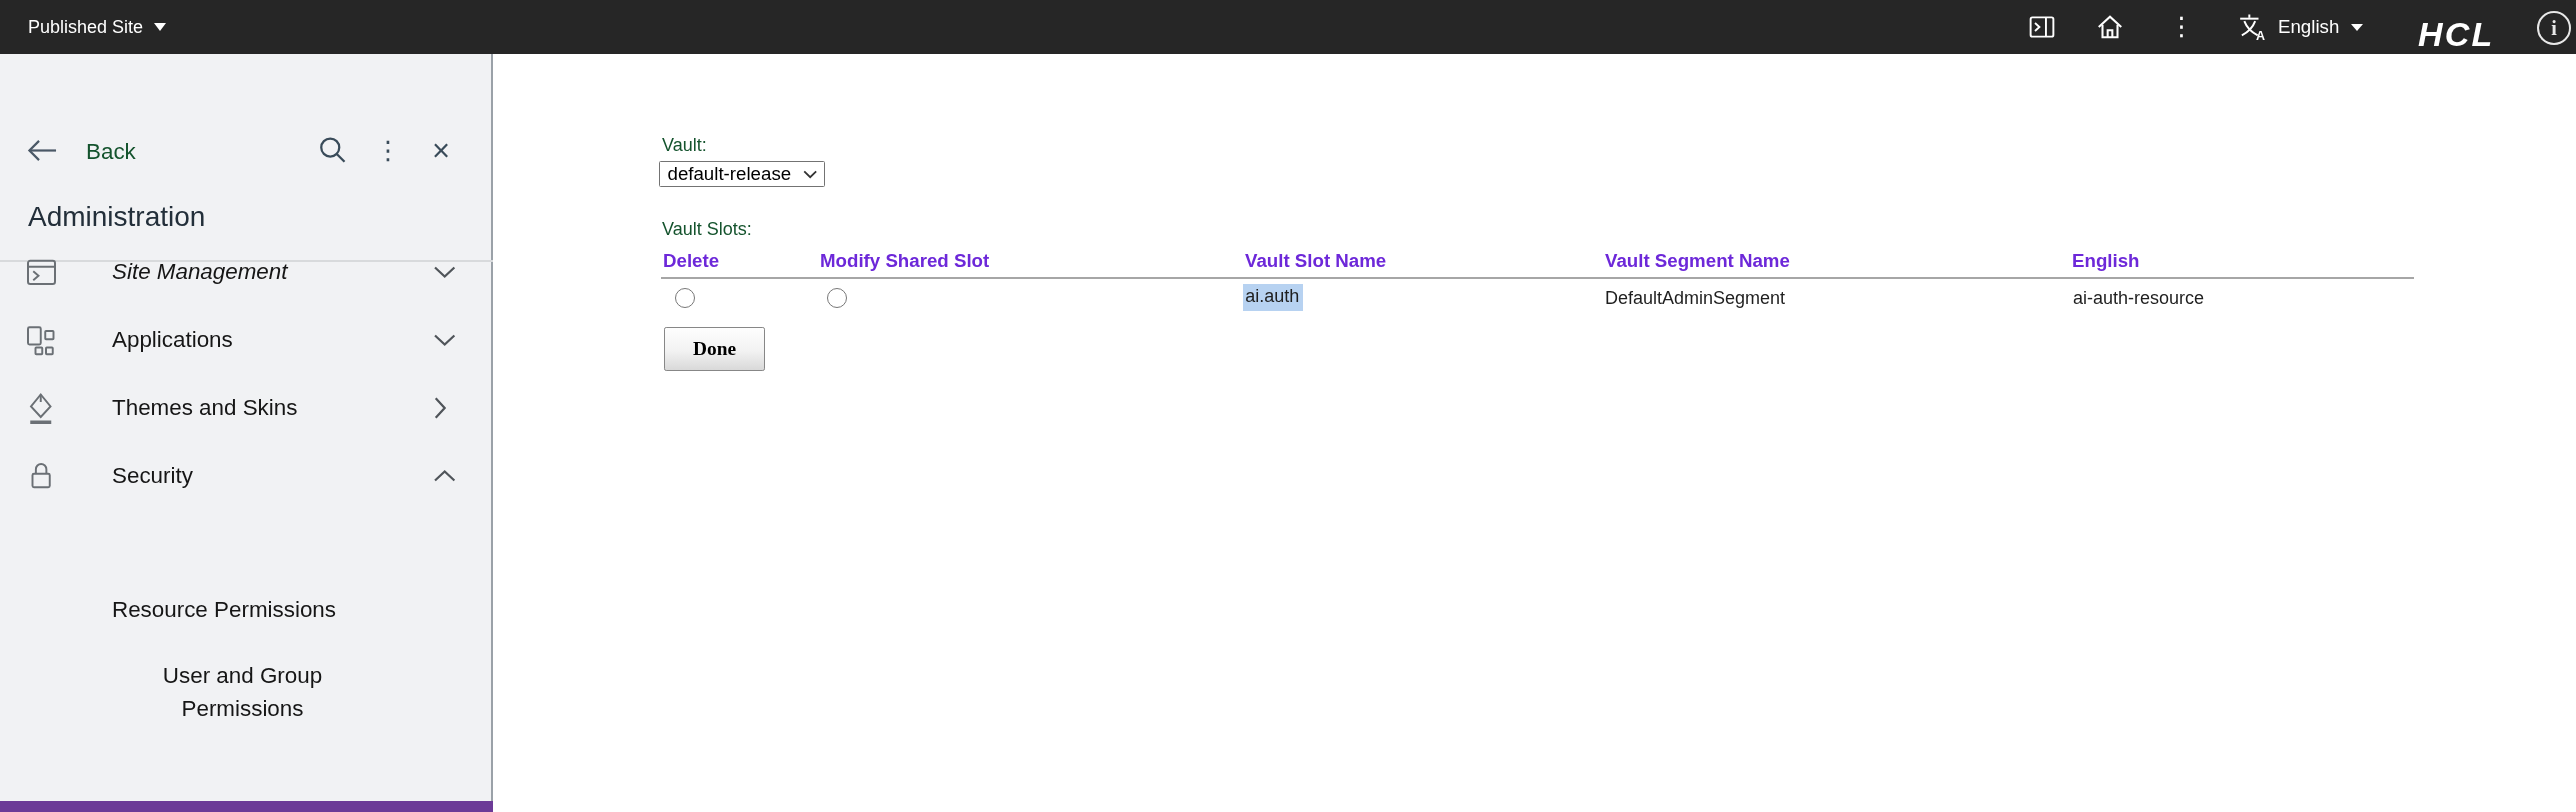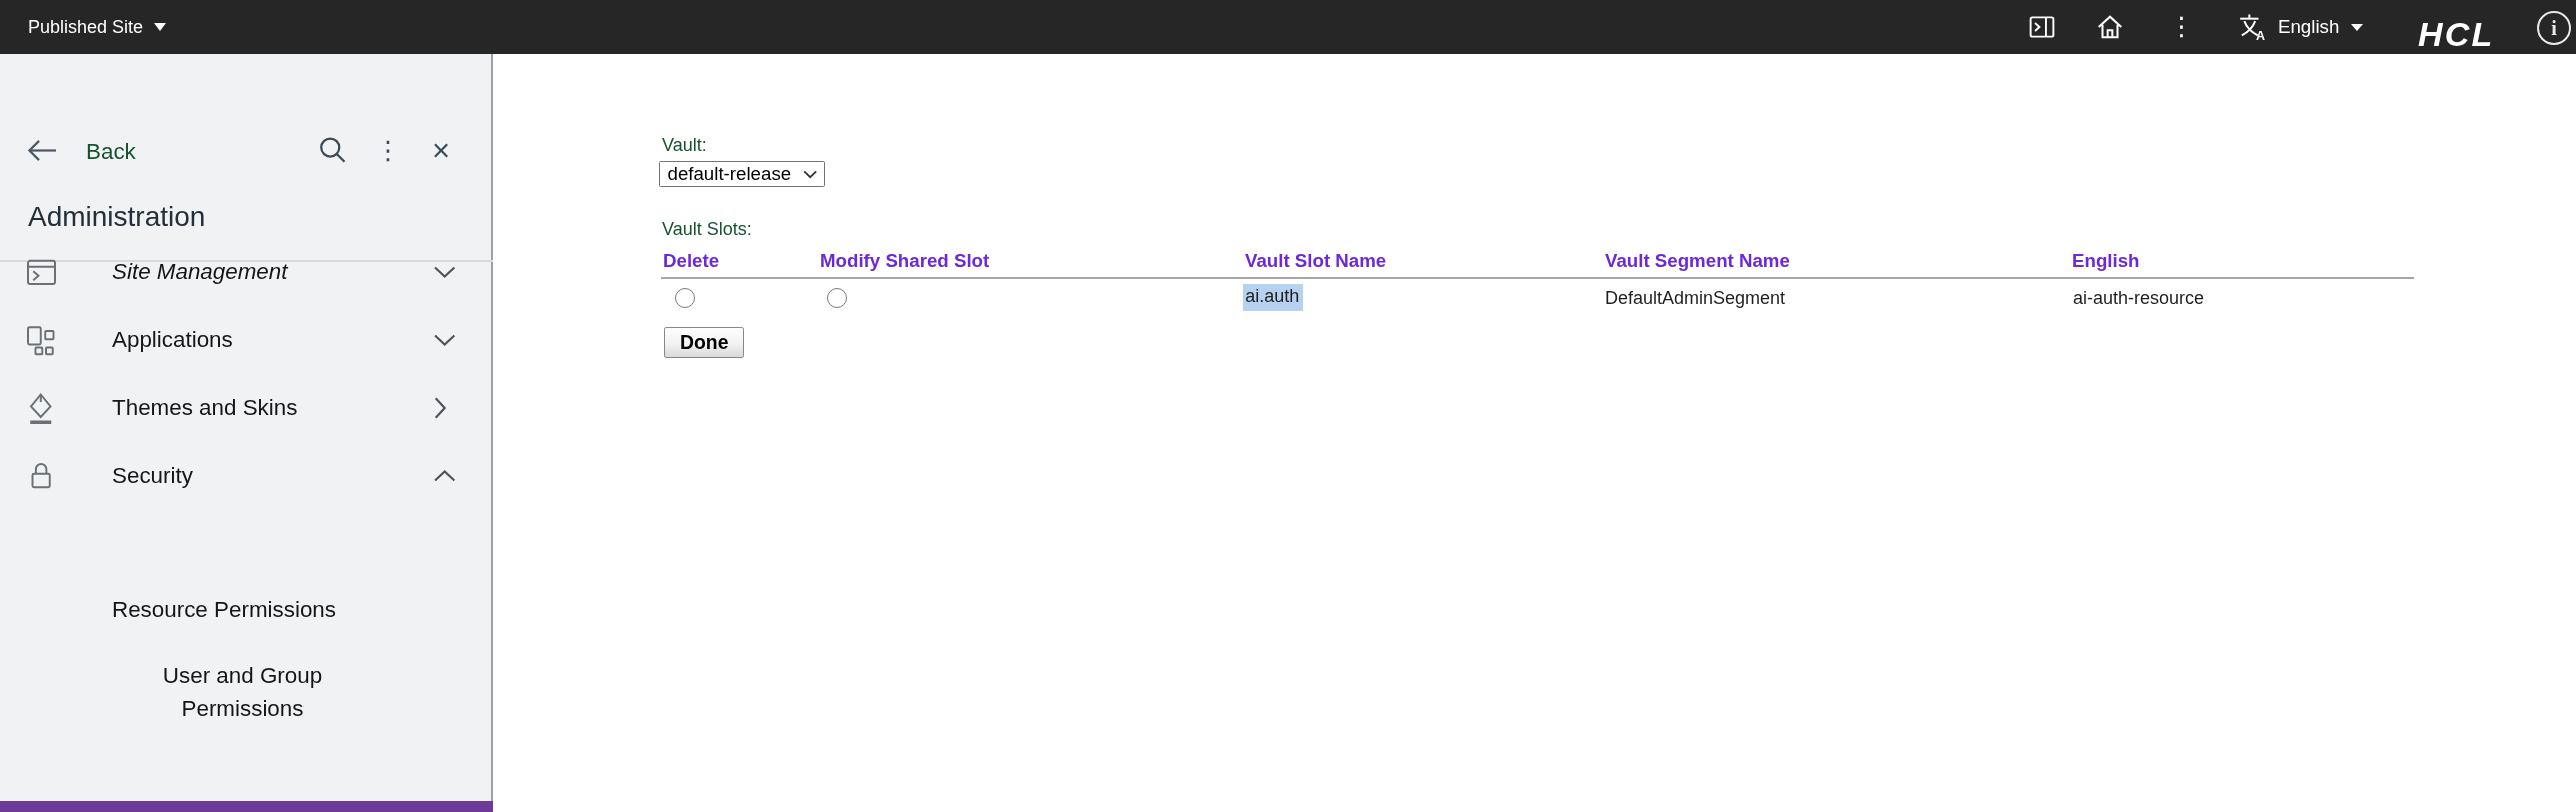--- a/index.html
+++ b/index.html
@@ -79,25 +79,25 @@
   }
   .th{position:absolute;top:196px;font-size:18.7px;font-weight:bold;color:#6d28d9;white-space:nowrap;}
   .table-rule{position:absolute;left:166px;top:223px;width:1753px;height:2.2px;background:#a6a6a6;}
   .radio{
     position:absolute;top:234px;width:20px;height:20px;border:1.5px solid #777;border-radius:50%;
     background:#fff;box-sizing:border-box;cursor:pointer;
   }
   .td{position:absolute;top:234px;font-size:18px;color:#1f1f1f;white-space:nowrap;}
   .hl{background:#b7d2f1;padding:2.2px 3.7px 3.7px 2.2px;}
   .done-btn{
-    position:absolute;left:169px;top:273px;min-width:67px;height:31px;
+    position:absolute;left:169px;top:273px;min-width:67px;height:44px;
     border:1.5px solid #878787;border-radius:2.2px;
     background:linear-gradient(#fefefe 0%,#f2f2f2 55%,#d9d9d9 100%);
-    font-family:Liberation Sans, sans-serif;font-size:19.4px;font-weight:bold;color:#000;
-    padding:0 15px;cursor:pointer;
+    font-family:Liberation Serif, serif;font-size:19.4px;font-weight:bold;color:#000;
+    padding:0 28px;cursor:pointer;
   }
   svg{display:block;}
 </style>
 </head>
 <body>
 
 <div class="topbar">
   <div class="site-menu">
     <span>Published Site</span>
     <span class="caret-down"></span>

